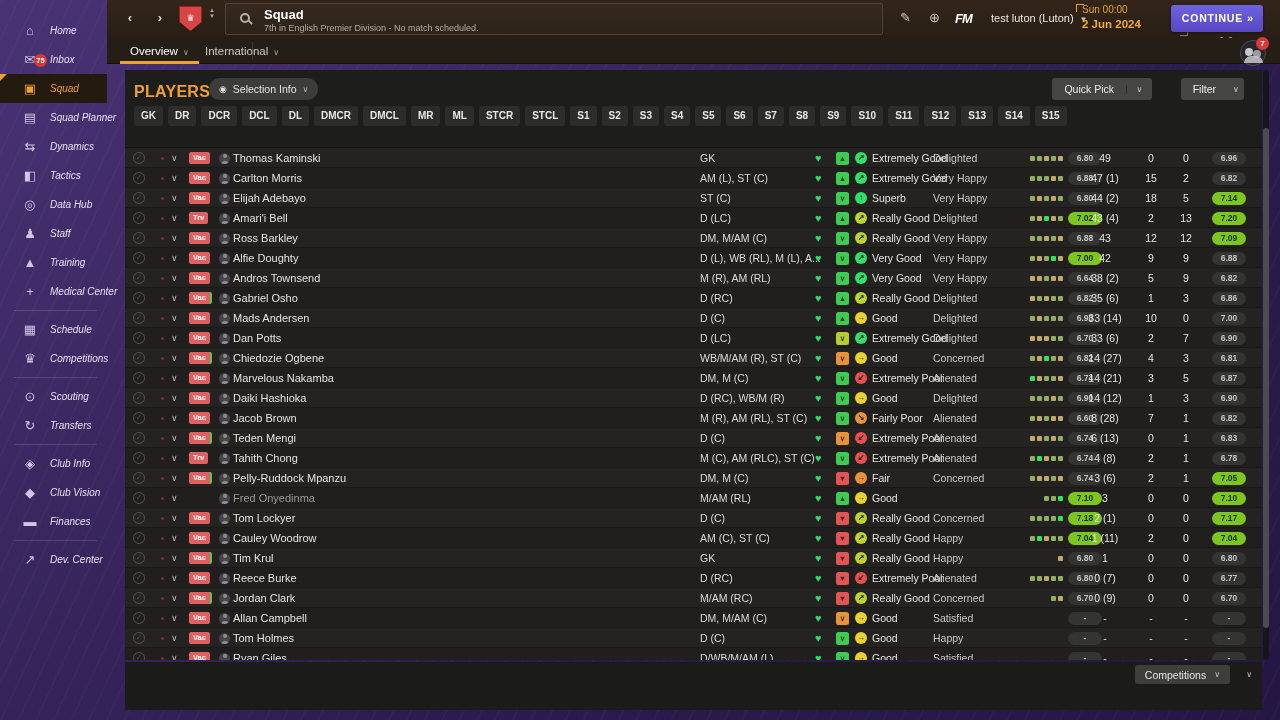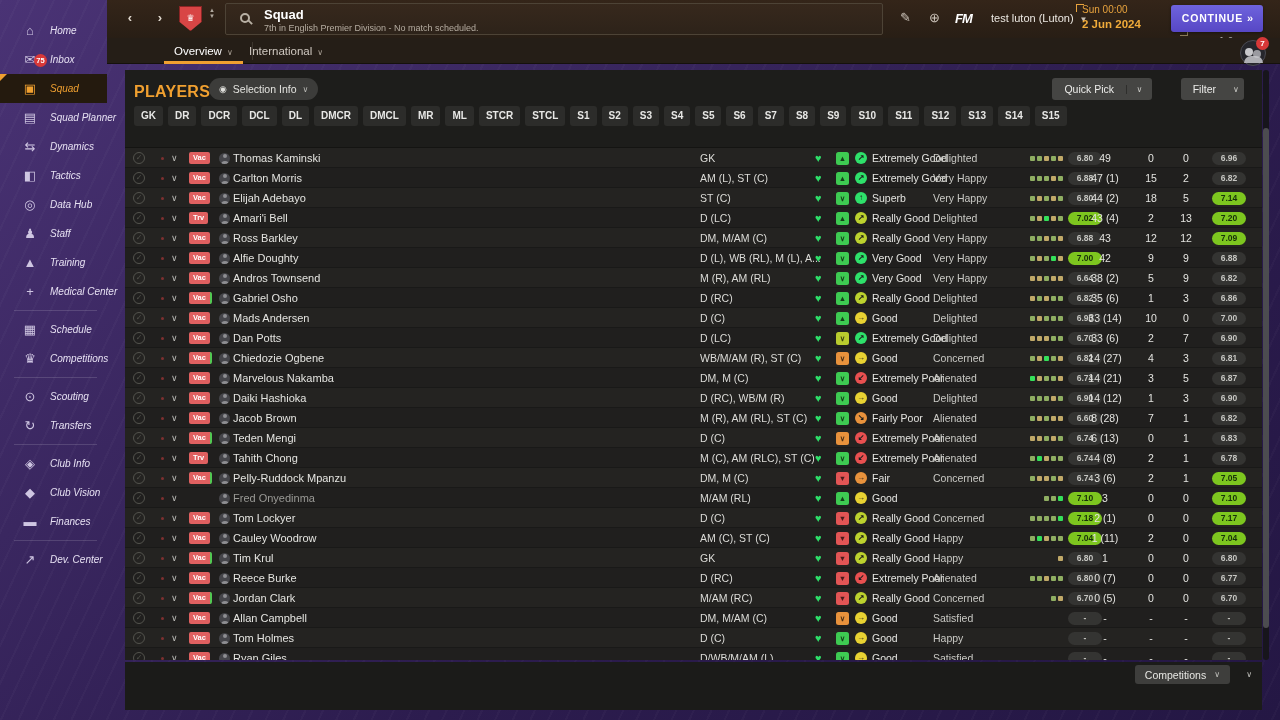--- a/index.html
+++ b/index.html
@@ -56,21 +56,21 @@
 
   
   .avatar { left:1240px; top:40px; width:26px; height:26px; border-radius:50%; background:#26262c; border:1px solid #4a4a52; }
   .avatar .p1,.avatar .p2 { position:absolute; width:8px; height:8px; border-radius:50%; background:#c8c8cc; }
   .avatar .p1 { left:4px; top:7px; } .avatar .p2 { left:12px; top:9px; background:#9a9aa0; }
   .avatar .base { position:absolute; left:3px; bottom:2px; width:19px; height:7px; border-radius:8px 8px 0 0; background:#c8c8cc; opacity:0.85; }
   .avatar .nbadge { position:absolute; right:-4px; top:-4px; min-width:13px; height:13px; border-radius:7px; background:#d83838; color:#fff; font-size:8px; font-weight:bold; line-height:13px; text-align:center; z-index:2; }
 
   
   .tabbar { left:107px; top:38px; width:1173px; height:26px; background:#251e17; border-bottom:1px solid #15110d; }
-  .tab { position:absolute; top:0; height:26px; line-height:26px; font-size:11.5px; color:#cfc8c0; cursor:pointer;margin-left:44px; }
+  .tab { position:absolute; top:0; height:26px; line-height:26px; font-size:11.5px; color:#cfc8c0; cursor:pointer; }
   .tab .chev { font-size:8px; margin-left:5px; color:#a89f94; }
   .tab.active { color:#fff; }
   .tab.active::after { content:''; position:absolute; left:-10px; right:-10px; bottom:0; height:3px; background:#f0a030; }
   .tab-divider { position:absolute; left:143px; top:4px; width:1px; height:18px; background:#3d362e; }
 
   
   .panel { left:125px; top:70px; width:1137px; height:590px; background:#1d1d1b; overflow:hidden; }
   .players-label { position:absolute; left:9px; top:13px; font-size:16px; font-weight:bold; color:#f0a030; letter-spacing:0.3px; }
   .selinfo { position:absolute; left:84px; top:8px; height:22px; border-radius:11px; background:#3c3c3a; display:flex; align-items:center; padding:0 10px; gap:6px; cursor:pointer; }
   .selinfo .eye { font-size:9px; color:#e0e0dc; }
@@ -1262,21 +1262,21 @@
         </div>
         <div class="cell moralec">Really Good</div>
         <div class="cell hapc">Concerned</div>
         <div class="cell l5sq">
           <i style="background: rgb(143, 174, 98);"></i>
           <i style="background: rgb(192, 169, 104);"></i>
         </div>
         <div class="cell l5pill">
           <div class="pill">6.70</div>
         </div>
-        <div class="cell appsc">0 (5)</div>
+        <div class="cell appsc">0 (9)</div>
         <div class="cell glsc">0</div>
         <div class="cell astc">0</div>
         <div class="cell avrc">
           <div class="pill">6.70</div>
         </div>
       </div>
       <div class="row">
         <div class="cell pkd">
           <div class="circ">✓</div>
         </div>

